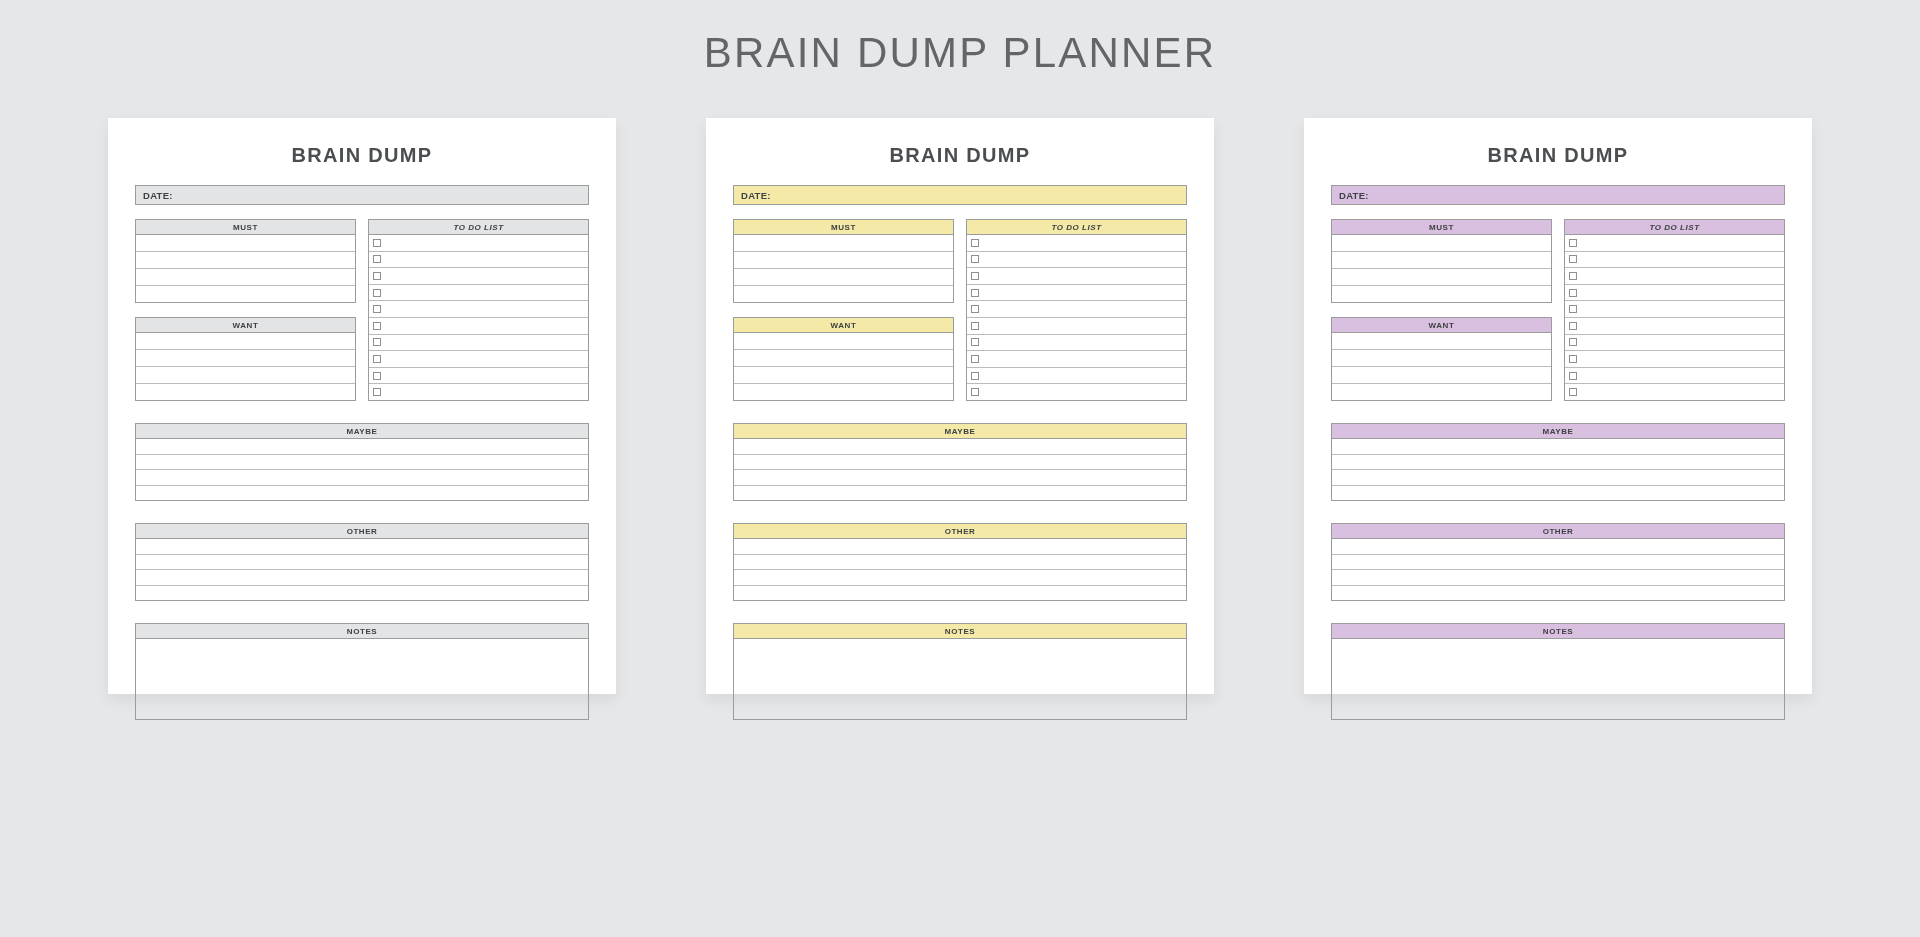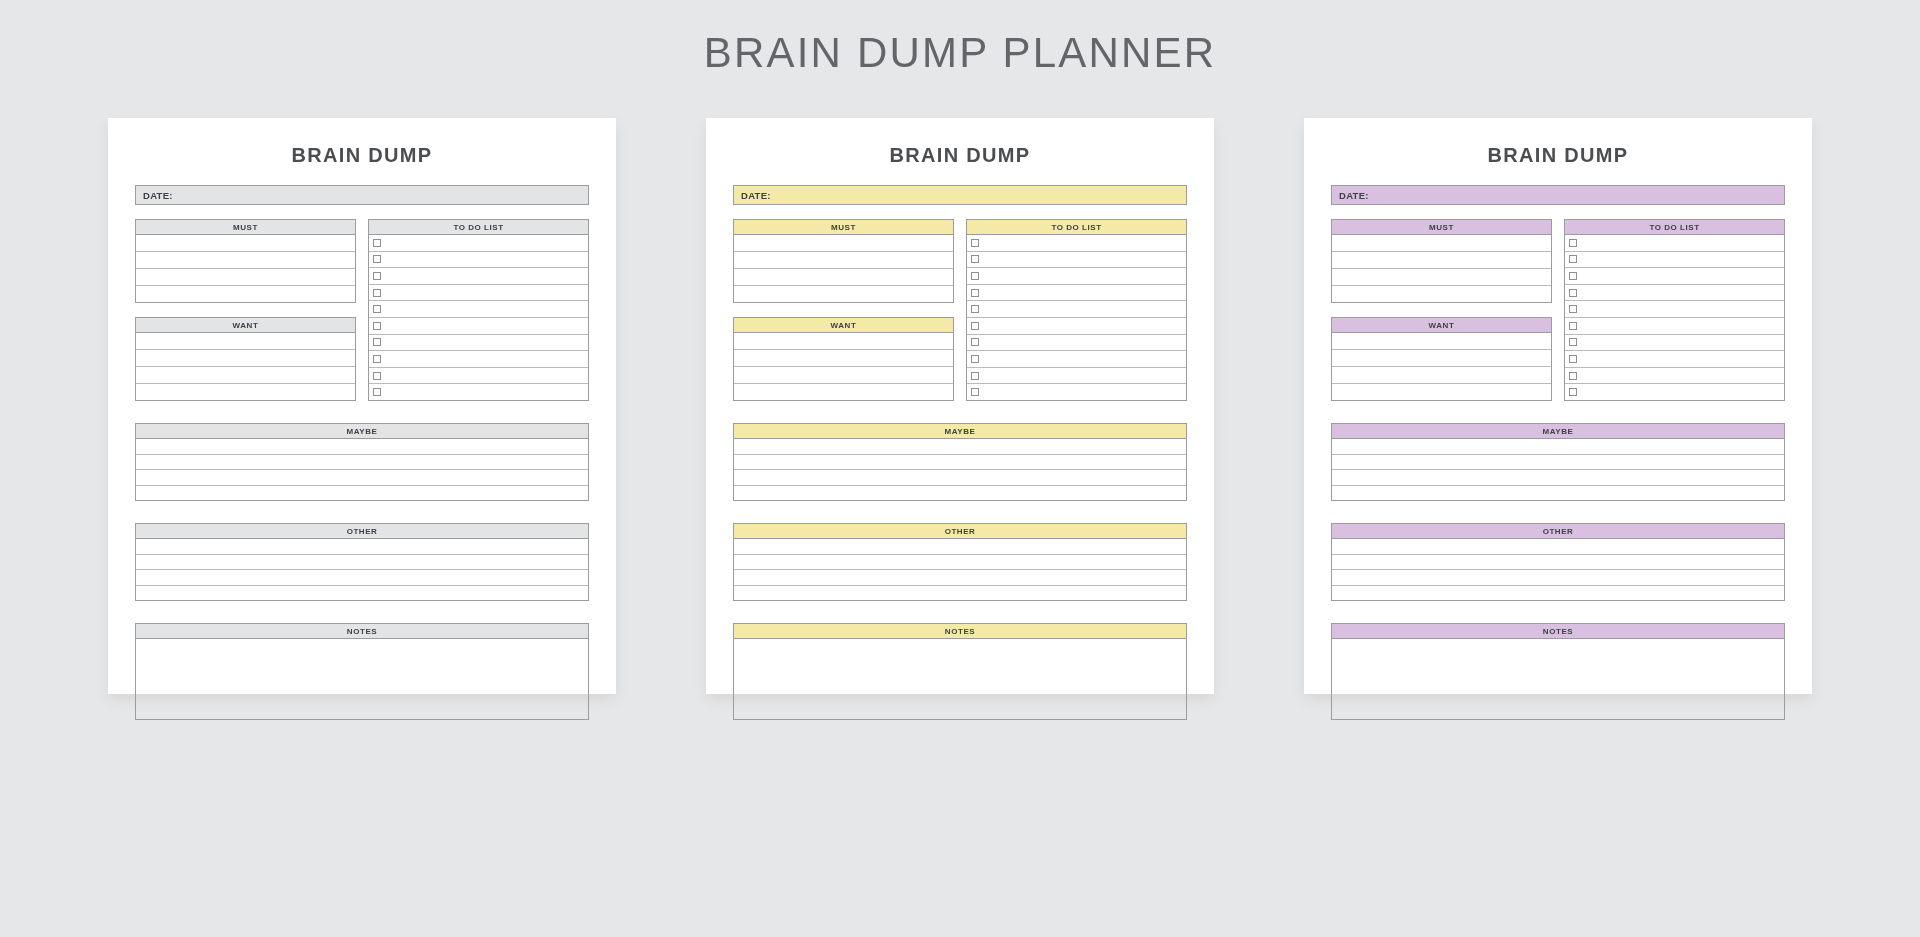--- a/index.html
+++ b/index.html
@@ -64,21 +64,21 @@
     font-weight: 600;
     box-sizing: border-box;
   }
 
   .mid-row {
     display: flex;
     gap: 12px;
     margin-top: 14px;
   }
   .col-left { width: 50%; display: flex; flex-direction: column; gap: 14px; }
-  .col-right { width: 50%; }
+  .col-right { width: 50%; font-style: italic; }
 
   .panel {
     border: 1px solid #9a9c9e;
     box-sizing: border-box;
     display: flex;
     flex-direction: column;
   }
   .panel-head {
     height: 15px;
     border-bottom: 1px solid #9a9c9e;

